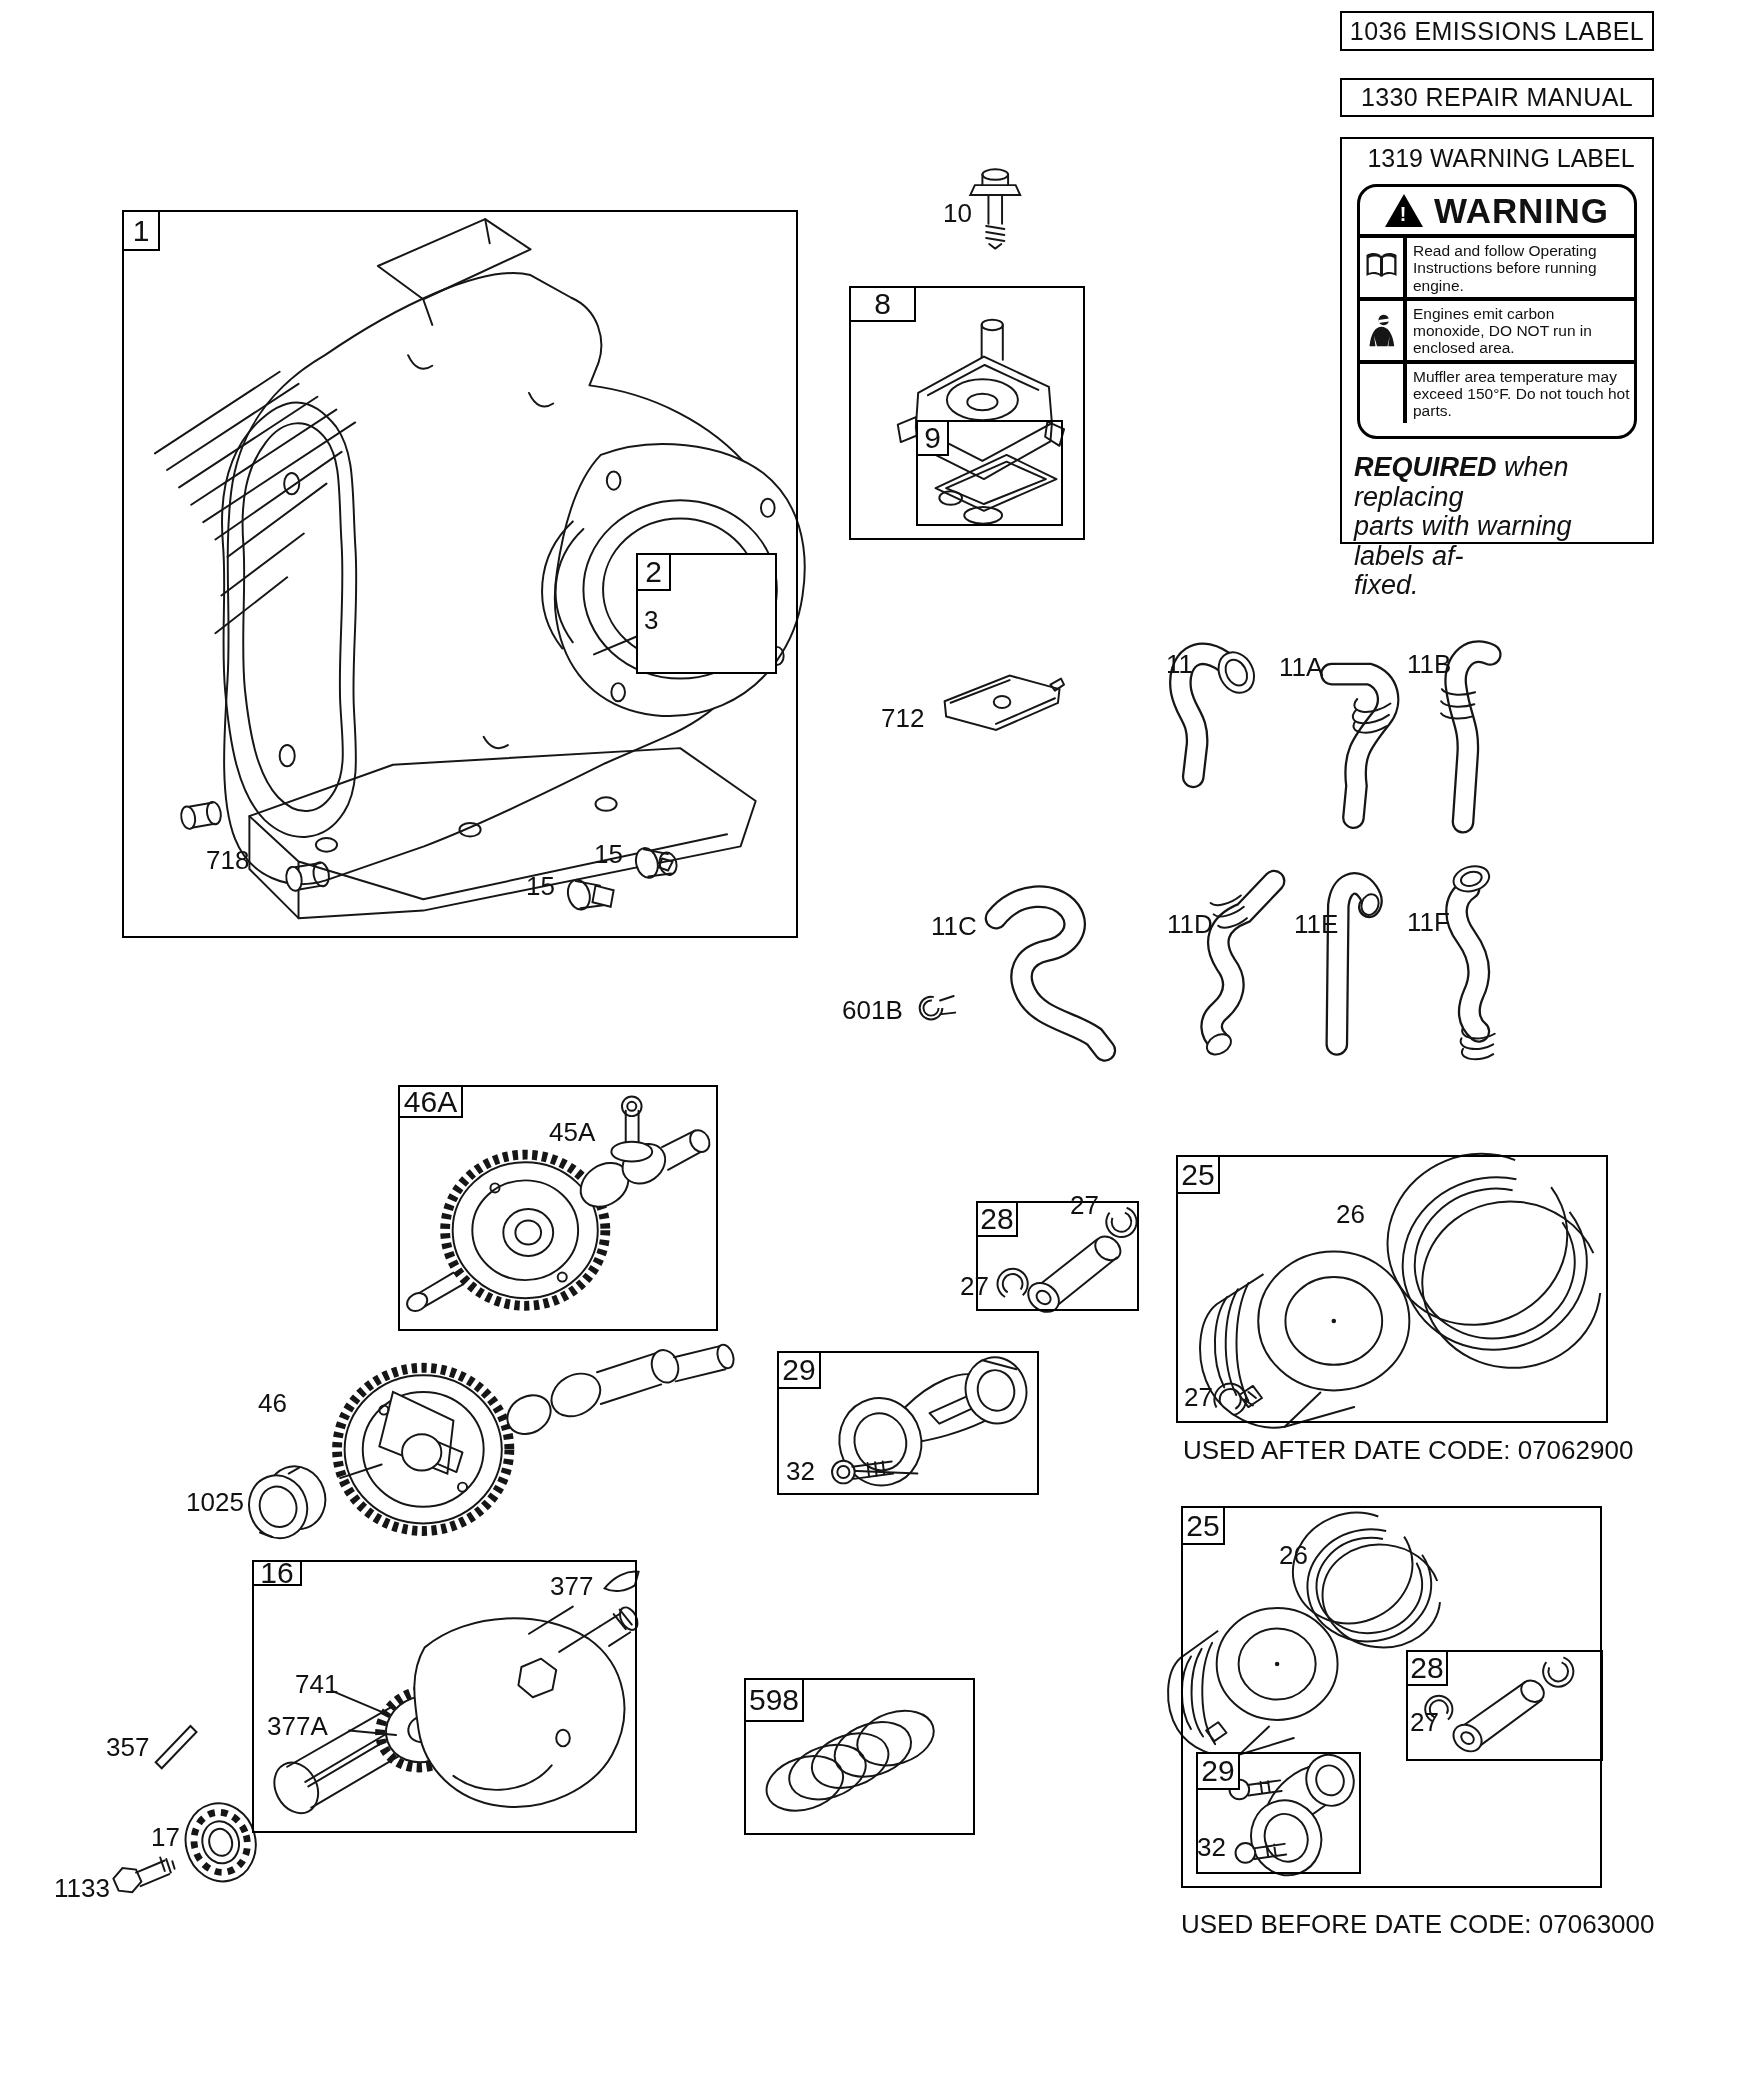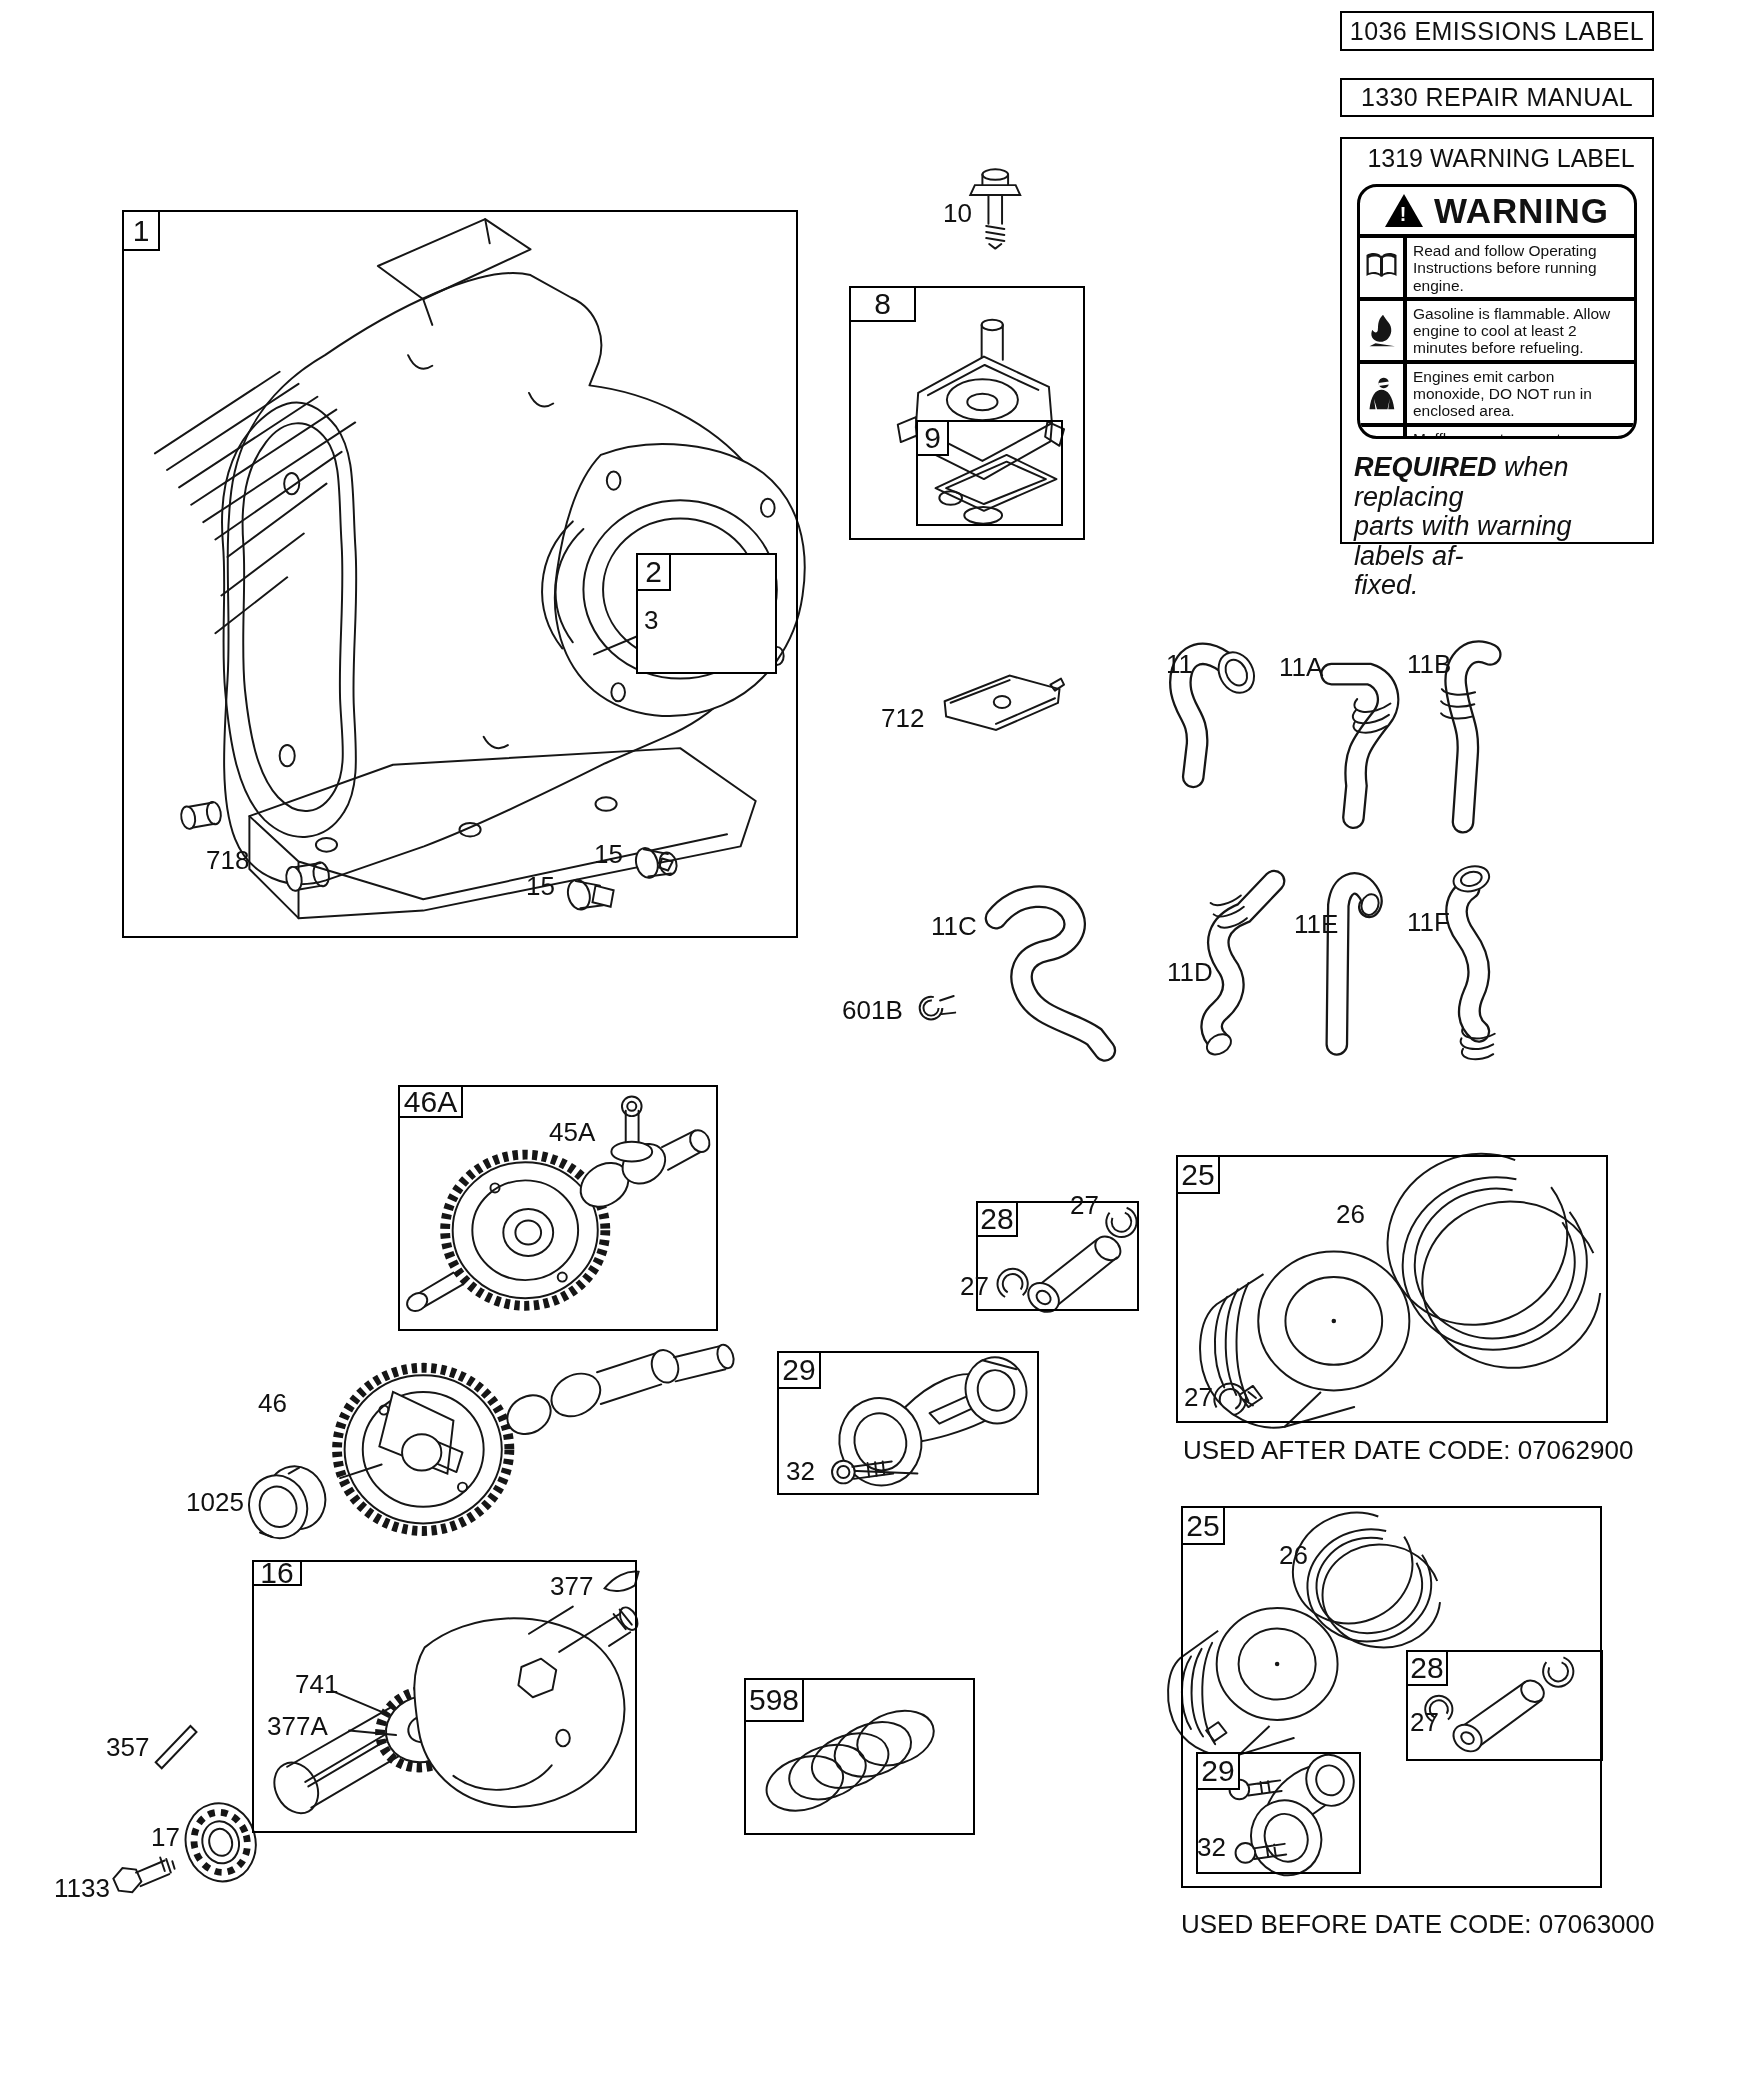--- a/index.html
+++ b/index.html
@@ -408,21 +408,21 @@
 
   <div class="pbox" style="left:1196px;top:1752px;width:165px;height:122px"></div>
   <div class="tag" style="left:1196px;top:1752px;width:44px;height:38px">29</div>
 
   <div class="callout" style="left:943px;top:198px">10</div>
   <div class="callout" style="left:881px;top:703px">712</div>
   <div class="callout" style="left:1166px;top:649px">11</div>
   <div class="callout" style="left:1279px;top:652px">11A</div>
   <div class="callout" style="left:1407px;top:649px">11B</div>
   <div class="callout" style="left:931px;top:911px">11C</div>
-  <div class="callout" style="left:1167px;top:957px">11D</div>
+  <div class="callout" style="left:1167px;top:909px">11D</div>
   <div class="callout" style="left:1294px;top:909px">11E</div>
   <div class="callout" style="left:1407px;top:907px">11F</div>
   <div class="callout" style="left:842px;top:995px">601B</div>
   <div class="callout" style="left:206px;top:845px">718</div>
   <div class="callout" style="left:594px;top:839px">15</div>
   <div class="callout" style="left:526px;top:871px">15</div>
   <div class="callout" style="left:549px;top:1117px">45A</div>
   <div class="callout" style="left:258px;top:1388px">46</div>
   <div class="callout" style="left:186px;top:1487px">1025</div>
   <div class="callout" style="left:550px;top:1571px">377</div>
@@ -464,28 +464,20 @@
         <div class="wicon">
           <svg width="33" height="30" viewBox="0 0 44 40">
               <path class="blk" fill="#161616" d="M2,4 C9,0 18,1 21,5 L23,5 C26,1 35,0 42,4 L42,32 C35,28 26,29 23,33 L21,33 C18,29 9,28 2,32 Z M5,8 L5,28 C11,26 16,26.5 20,29 L20,8 C16,5.5 10,5.5 5,8 Z M39,8 C34,5.5 28,5.5 24,8 L24,29 C28,26.5 33,26 39,28 Z"></path>
             </svg>
         </div>
         <div class="wtxt">Read and follow Operating Instructions before running engine.</div>
       </div>
       <div class="wrow">
         <div class="wicon">
           <svg width="33" height="35" viewBox="0 0 44 46">
-              <path fill="#161616" d="M24,2 C28,10 36,14 35,24 C34,33 27,39 19,38 C10,37 6,29 10,22 C12,26 16,27 17,23 C18,17 16,10 24,2 Z M14,40 L40,44 L6,44 Z"></path>
-            </svg>
-        </div>
-        <div class="wtxt">Gasoline is flammable. Allow engine to cool at least 2 minutes before refueling.</div>
-      </div>
-      <div class="wrow">
-        <div class="wicon">
-          <svg width="33" height="35" viewBox="0 0 44 46">
               <path fill="#161616" d="M25,2 a7,7 0 1 1 -0.1,0 Z M22,18 C14,18 8,26 6,44 L14,44 L12,30 L16,44 L30,44 L33,30 L31,44 L39,44 C37,26 30,18 22,18 Z"></path>
               <path fill="#fff" d="M18,9 L32,7 L32,11 L18,13 Z"></path>
             </svg>
         </div>
         <div class="wtxt">Engines emit carbon monoxide, DO NOT run in enclosed area.</div>
       </div>
       <div class="wrow">
         <div class="wicon">
           
         </div>

